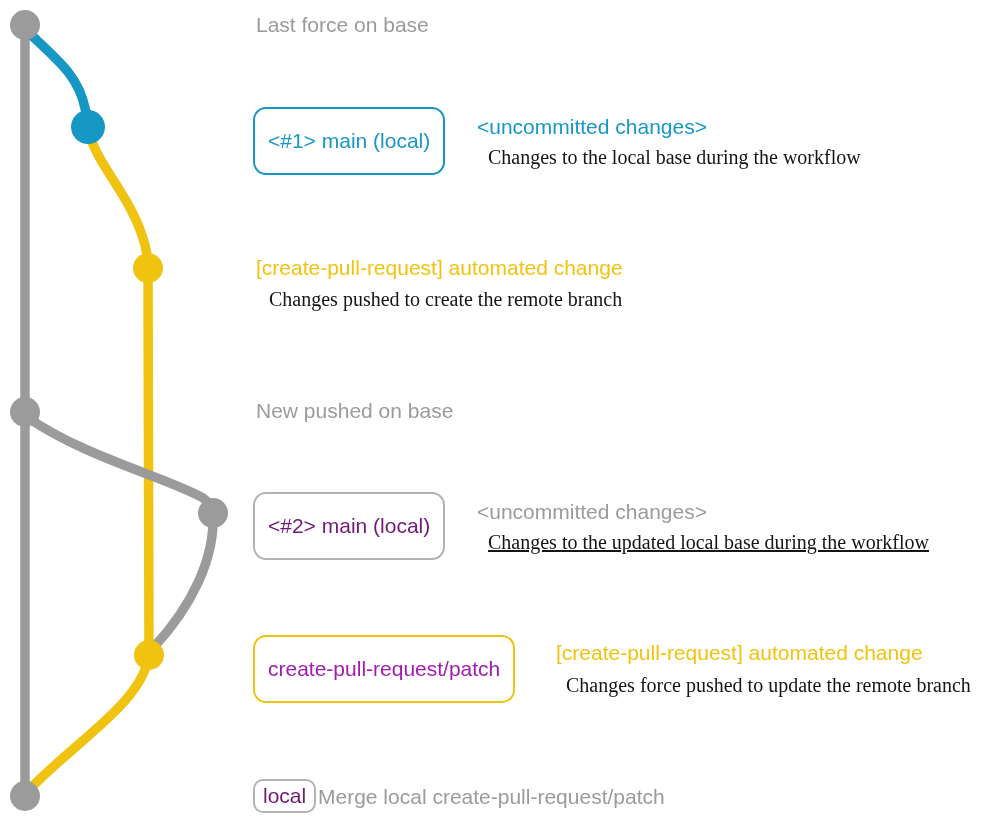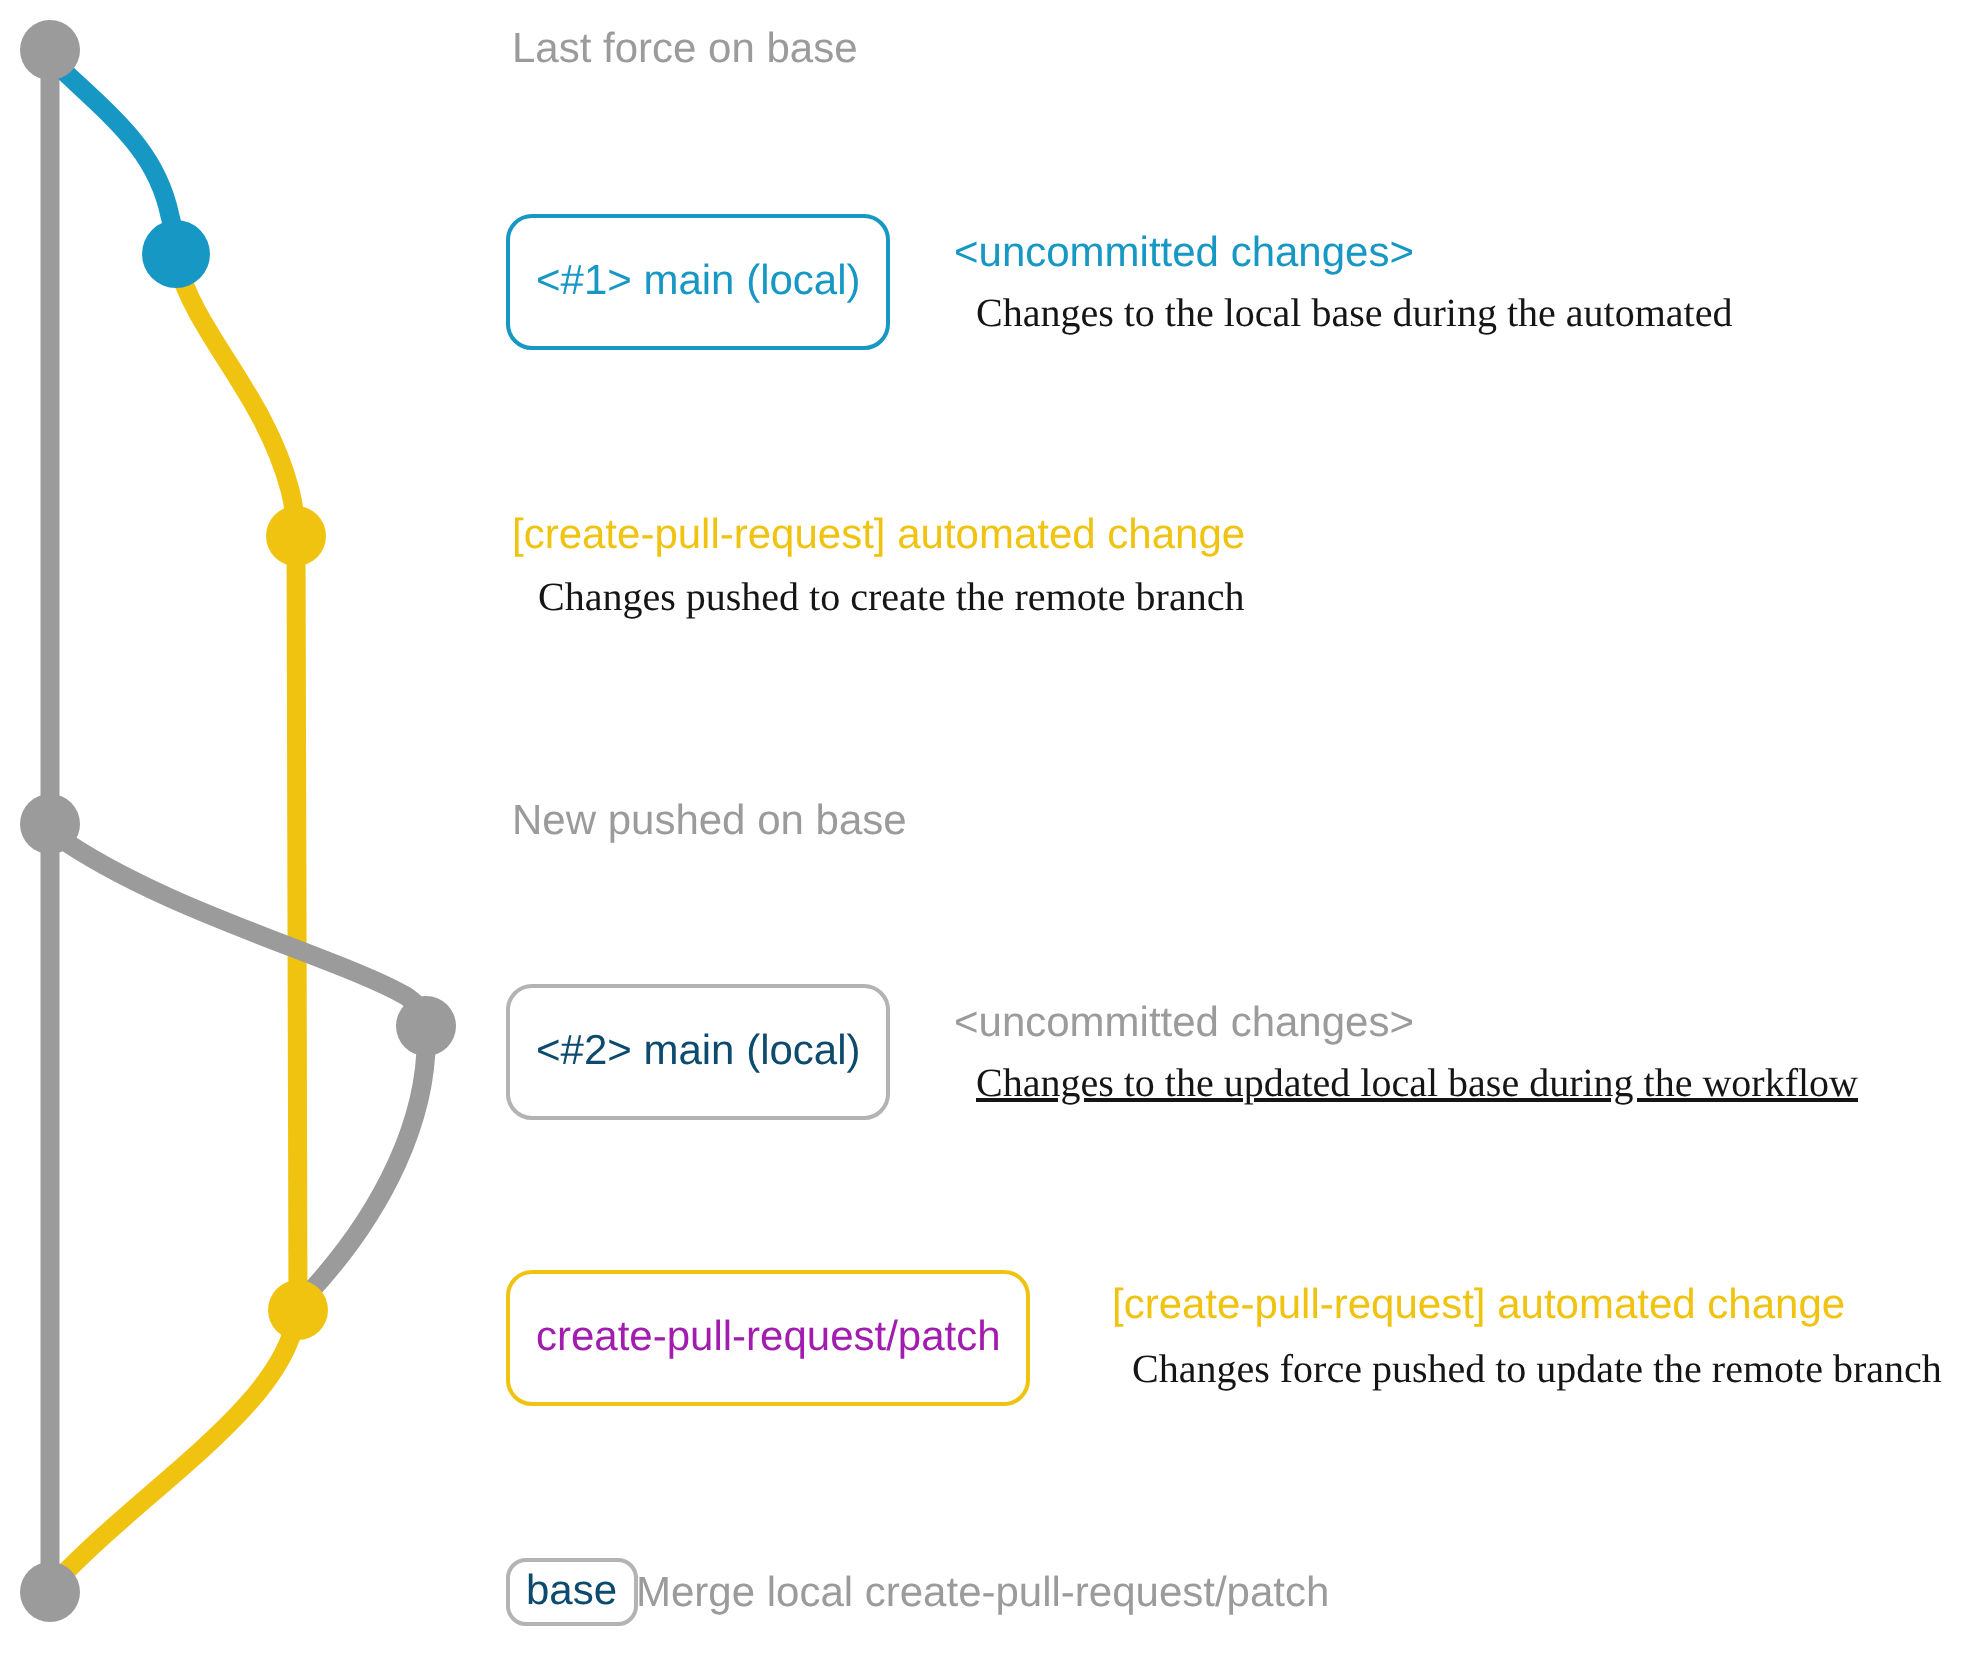--- a/index.html
+++ b/index.html
@@ -28,21 +28,21 @@
   .badge {
     display: inline-block;
     border: 2px solid;
     border-radius: 13px;
     padding: 20px 13px;
     font-size: 21px;
     background: #ffffff;
   }
   .badge-blue   { color: #1797c4; border-color: #1797c4; }
   .badge-yellow { color: #a21caf; border-color: #f0c311; }
-  .badge-gray   { color: #0c4a6e; border-color: #b3b3b3; }
+  .badge-gray   { color: #701a75; border-color: #b3b3b3; }
   .badge-small  { padding: 3px 8px; border-radius: 10px; }
 </style>
 </head>
 <body>
 
 <div class="canvas">
 
   <svg class="graph-svg" width="250" height="827" viewBox="0 0 250 827">
 
     <path d="M 25 25 L 25 797" stroke="#9b9b9b" stroke-width="9.5" fill="none"></path>
@@ -65,31 +65,31 @@
     <circle cx="25" cy="412" r="15" fill="#9b9b9b"></circle>
     <circle cx="213" cy="513" r="15" fill="#9b9b9b"></circle>
     <circle cx="149" cy="655" r="15" fill="#f0c311"></circle>
     <circle cx="25" cy="796" r="15" fill="#9b9b9b"></circle>
   </svg>
 
   <div class="abs label-gray" style="left:256px; top:13px;">Last force on base</div>
 
   <div class="abs badge badge-blue" style="left:253px; top:107px;">&lt;#1&gt; main (local)</div>
   <div class="abs tag-blue" style="left:477px; top:115px;">&lt;uncommitted changes&gt;</div>
-  <div class="abs note" style="left:488px; top:146px;">Changes to the local base during the automated</div>
+  <div class="abs note" style="left:488px; top:146px;">Changes to the local base during the workflow</div>
 
   <div class="abs tag-yellow" style="left:256px; top:256px;">[create-pull-request] automated change</div>
   <div class="abs note" style="left:269px; top:288px;">Changes pushed to create the remote branch</div>
 
   <div class="abs label-gray" style="left:256px; top:399px;">New pushed on base</div>
 
   <div class="abs badge badge-gray" style="left:253px; top:492px;">&lt;#2&gt; main (local)</div>
   <div class="abs tag-gray" style="left:477px; top:500px;">&lt;uncommitted changes&gt;</div>
   <div class="abs note" style="left:488px; top:531px;text-decoration:underline;">Changes to the updated local base during the workflow</div>
 
   <div class="abs badge badge-yellow" style="left:253px; top:635px;">create-pull-request/patch</div>
   <div class="abs tag-yellow" style="left:556px; top:641px;">[create-pull-request] automated change</div>
   <div class="abs note" style="left:566px; top:674px;">Changes force pushed to update the remote branch</div>
 
-  <div class="abs badge badge-gray badge-small" style="left:253px; top:779px;">base</div>
+  <div class="abs badge badge-gray badge-small" style="left:253px; top:779px;">local</div>
   <div class="abs tag-gray" style="left:318px; top:785px;">Merge local create-pull-request/patch</div>
 
 </div>
 
 </body></html>

